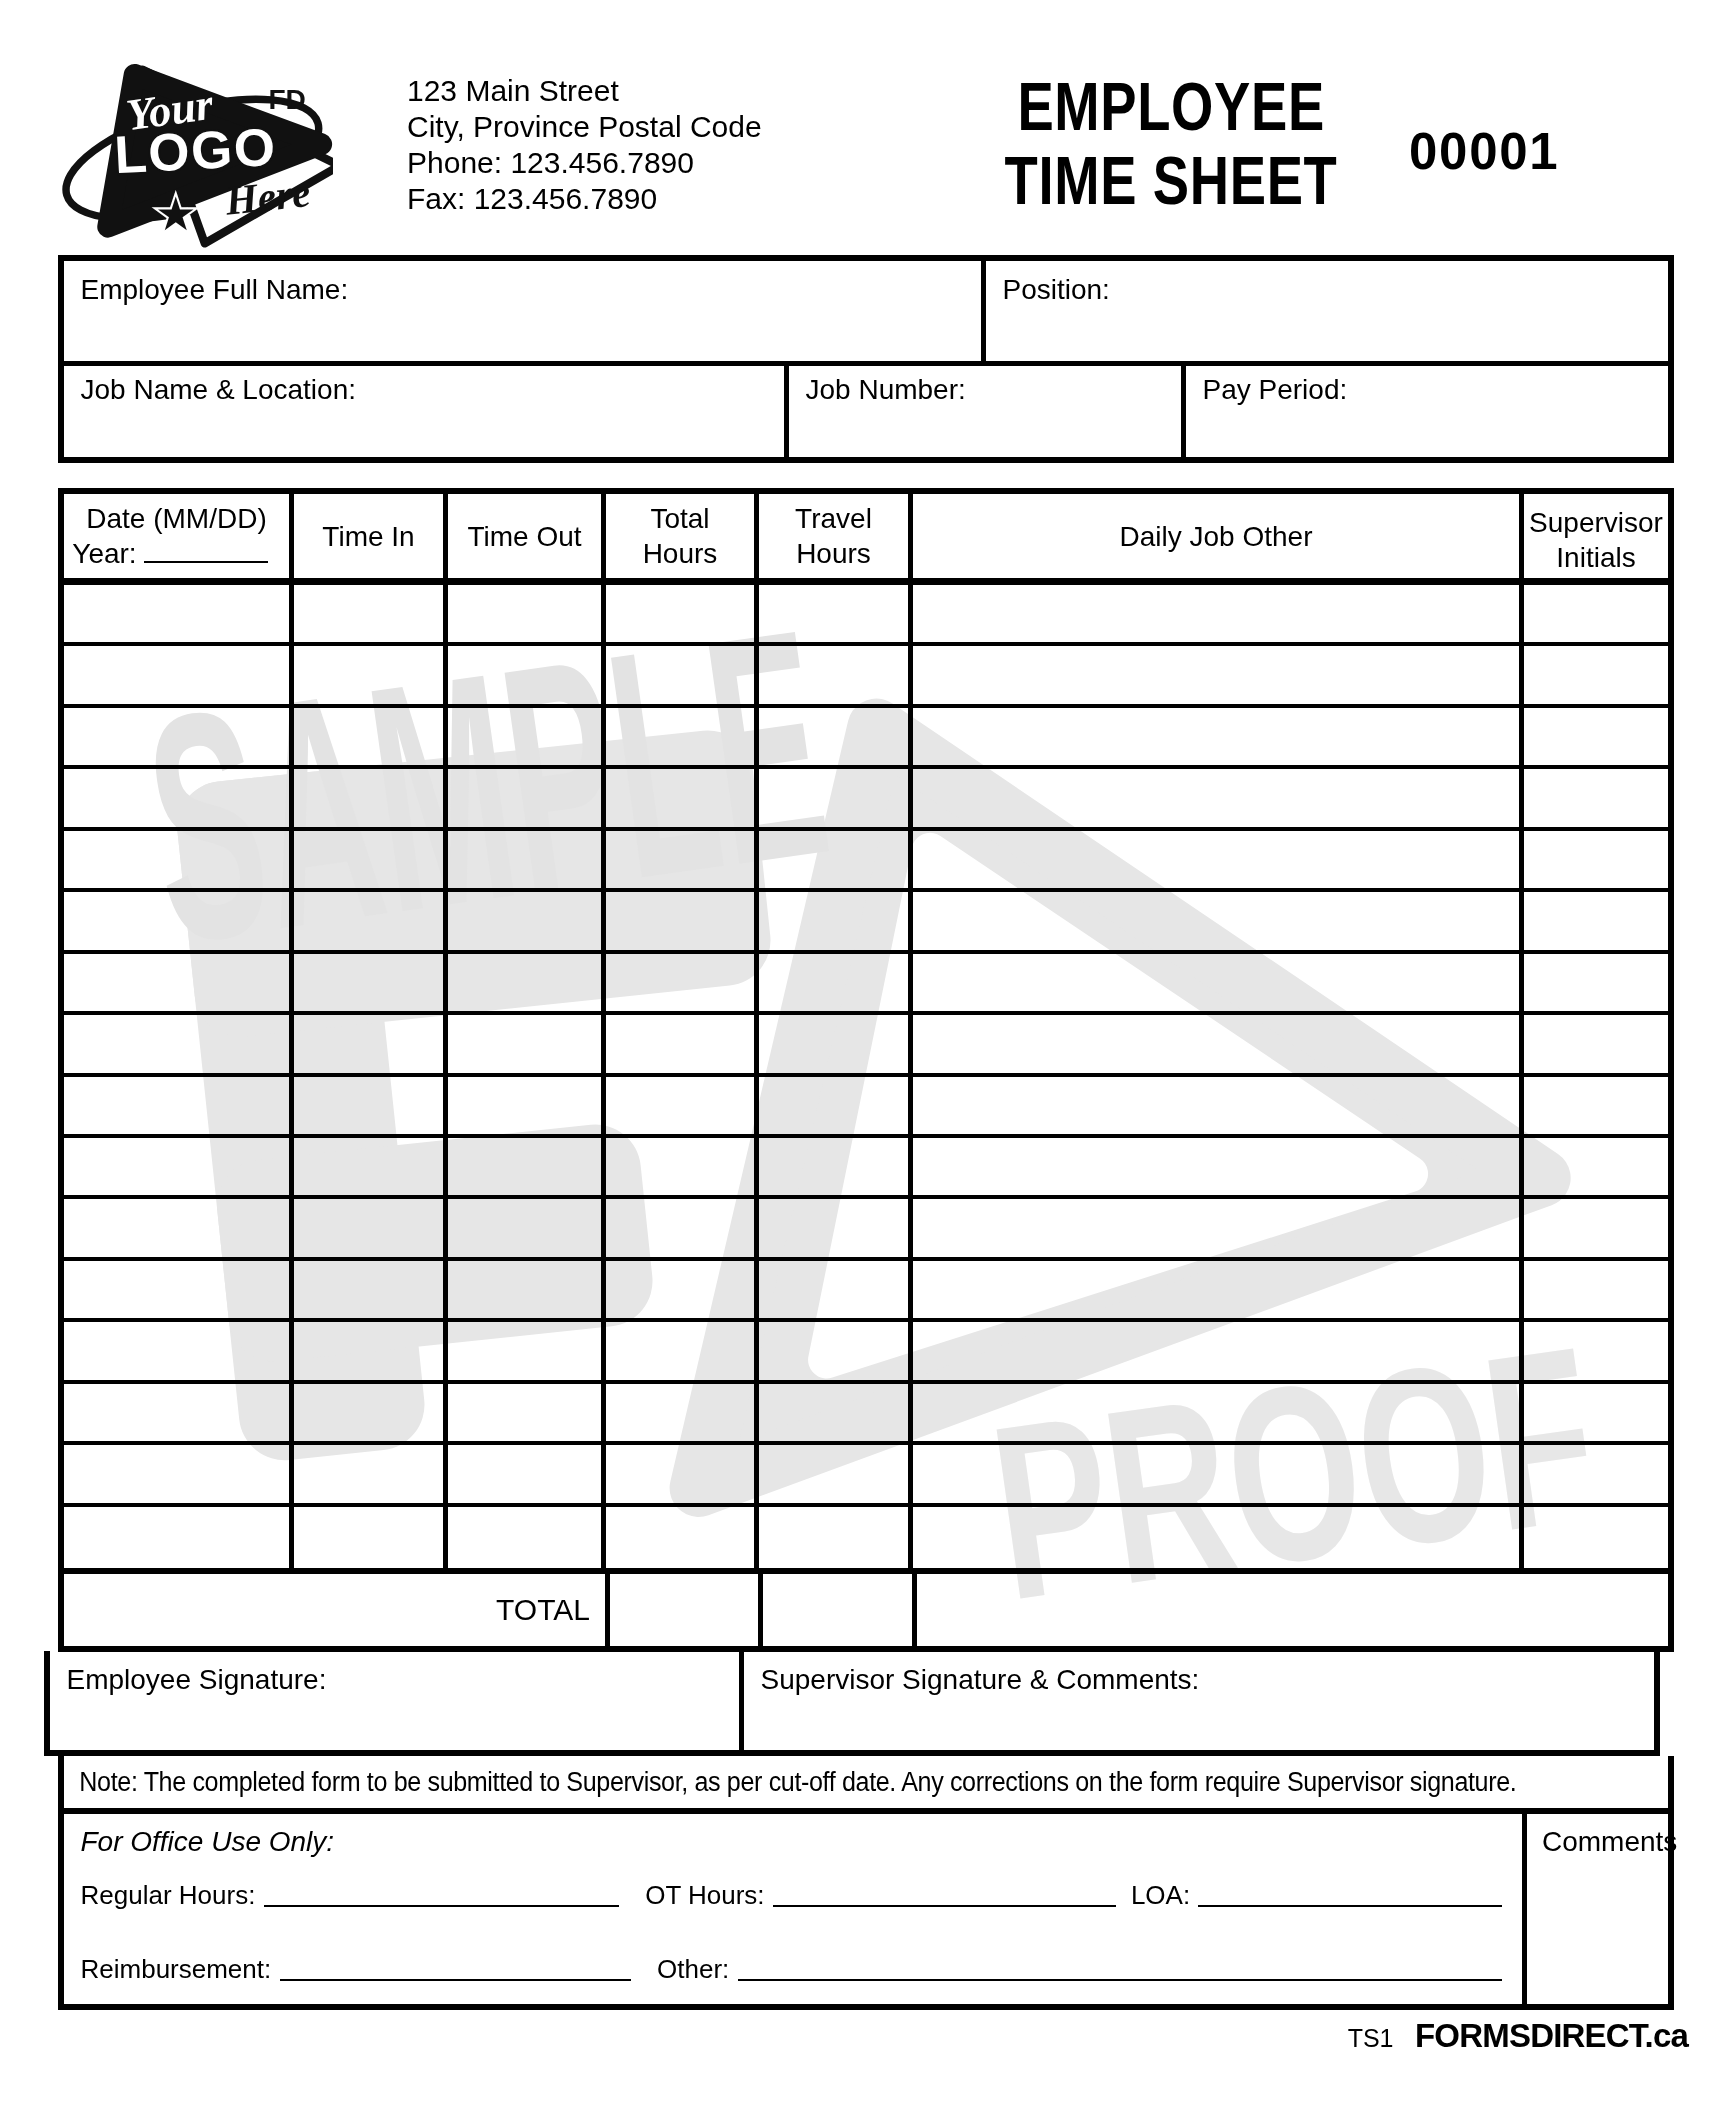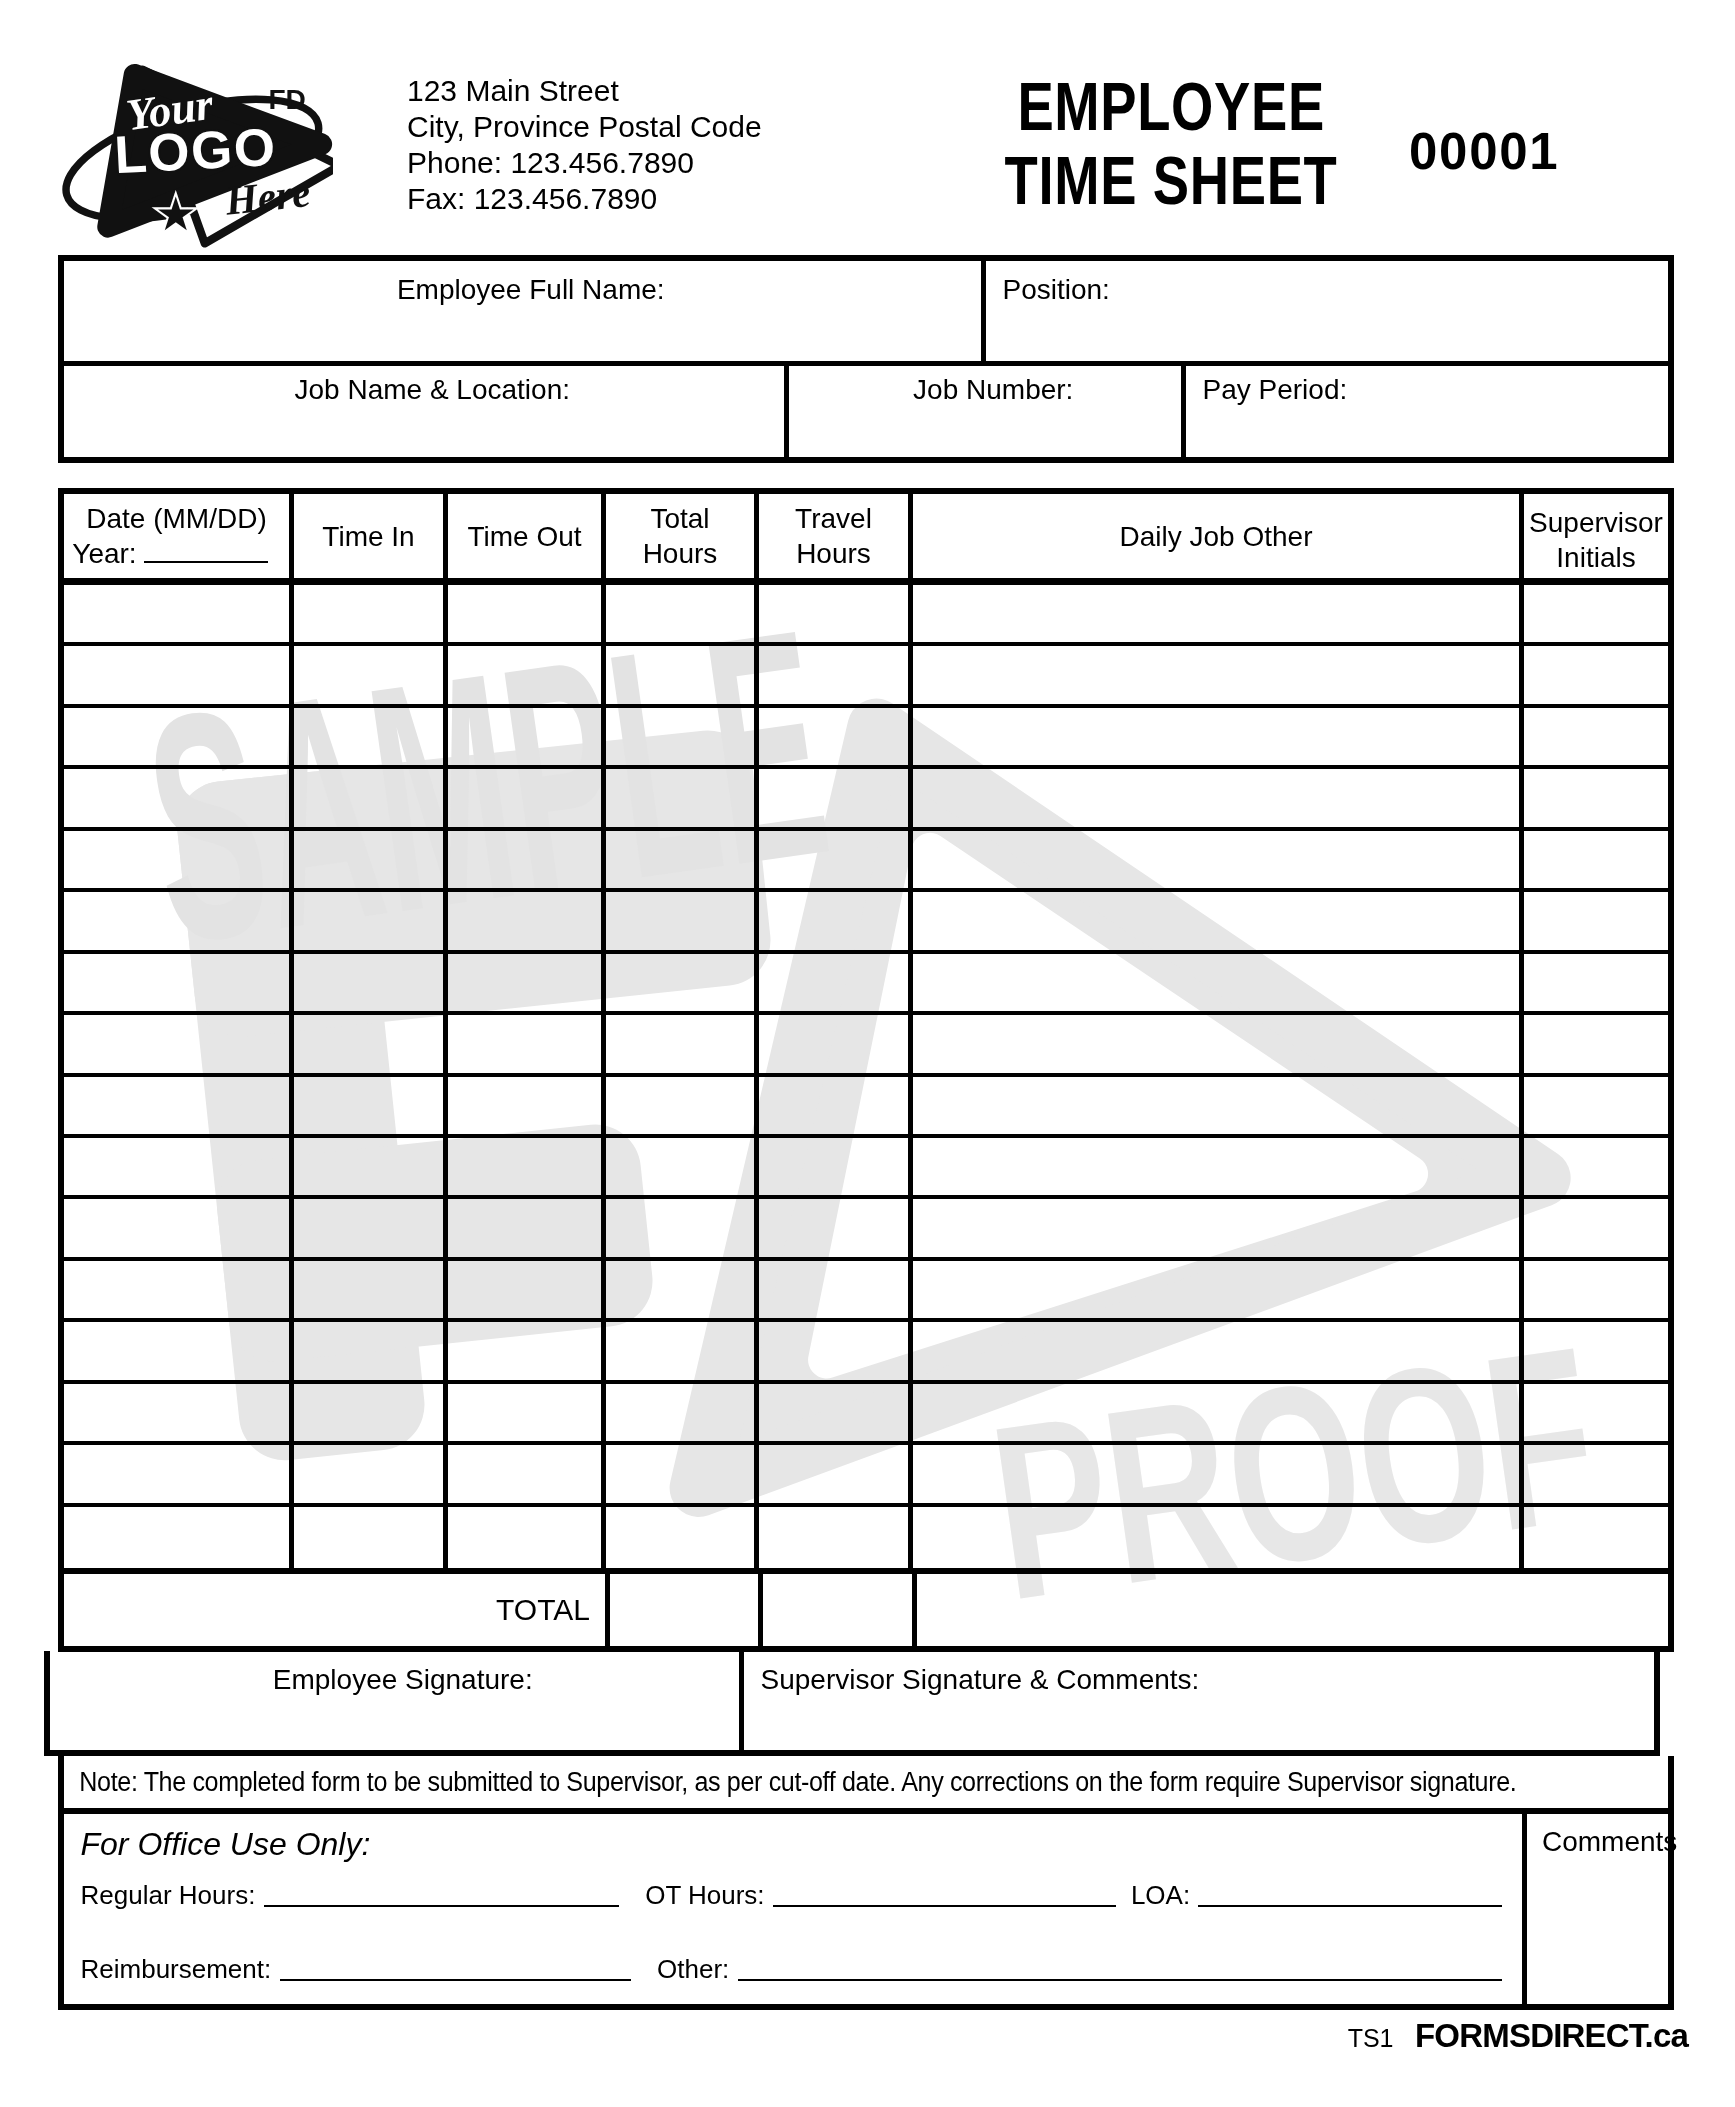--- a/index.html
+++ b/index.html
@@ -23,21 +23,21 @@
   .outer{border:6.6px solid #000;}
   .label{font-size:28px;}
   .pad-label{padding:13.2px 0 0 16.5px;}
   
   #info-box{left:58px;top:255px;width:1616px;height:208px;}
   #info-row1{position:absolute;left:0;top:0;right:0;height:100px;display:grid;
     grid-template-columns:922px 1fr;border-bottom:5px solid #000;}
   #info-row2{position:absolute;left:0;top:100px;right:0;bottom:0;display:grid;
     grid-template-columns:725px 397px 1fr;}
   .info-cell{box-sizing:border-box;}
-  .bR{border-right:5px solid #000;text-align:center;}
+  .bR{border-right:5px solid #000;}
   
   #table-box{left:58px;top:488px;width:1616px;height:1086px;}
   .cols{display:grid;grid-template-columns:230px 154px 158px 153px 154px 611px 1fr;}
   #thead{position:absolute;left:0;top:0;right:0;height:91px;border-bottom:7.4px solid #000;box-sizing:border-box;}
   .hcell{box-sizing:border-box;border-right:5px solid #000;display:flex;flex-direction:column;
     align-items:center;justify-content:center;font-size:28px;line-height:35px;text-align:center;}
   .hcell:last-child{border-right:none;margin-top:8px;}
   #date-hcell{align-items:stretch;justify-content:space-between;padding:6.6px 5px 8.3px 5px;}
   #date-hcell .l1{text-align:center;}
   #date-hcell .l2{text-align:left;padding-left:3.3px;white-space:nowrap;}
@@ -58,21 +58,21 @@
     border-right:6.6px solid #000;border-bottom:6.6px solid #000;display:grid;grid-template-columns:694px 1fr;}
   
   #note-box{left:58px;top:1756px;width:1616px;height:58px;border-left:6.6px solid #000;
     border-right:6.6px solid #000;border-bottom:6.6px solid #000;display:flex;align-items:center;text-align:right;}
   #note-text{font-size:27px;letter-spacing:-0.4px;padding-left:16.5px;transform:scaleX(0.93);
     transform-origin:left center;white-space:nowrap;}
   
   #office-box{left:58px;top:1814px;width:1616px;height:196px;border-left:6.6px solid #000;
     border-right:6.6px solid #000;border-bottom:6.6px solid #000;display:grid;grid-template-columns:1463px 1fr;}
   #office-left{position:relative;box-sizing:border-box;border-right:5px solid #000;}
-  #office-title{position:absolute;left:16.5px;top:11.6px;font-style:italic;font-size:32px;}
+  #office-title{position:absolute;left:16.5px;top:11.6px;font-style:italic;font-size:28px;}
   .field-row{position:absolute;left:16.5px;right:20px;height:35px;display:flex;align-items:flex-end;font-size:26px;}
   #field-row-a{top:63px;}
   #field-row-b{top:137px;}
   .u{border-bottom:2.5px solid #000;height:0;margin-bottom:5px;display:inline-block;}
   .uA1{width:355px;} .uA2{width:343px;} .uA3{flex:1;}
   .uB1{width:351px;} .uB2{flex:1;}
   .gap32{margin-left:26.5px;} .gap18{margin-left:15px;}
   .flabel{white-space:nowrap;line-height:33px;margin-right:8.3px;}
   
   #footer{right:48px;top:2017px;display:flex;align-items:baseline;gap:21.5px;}

